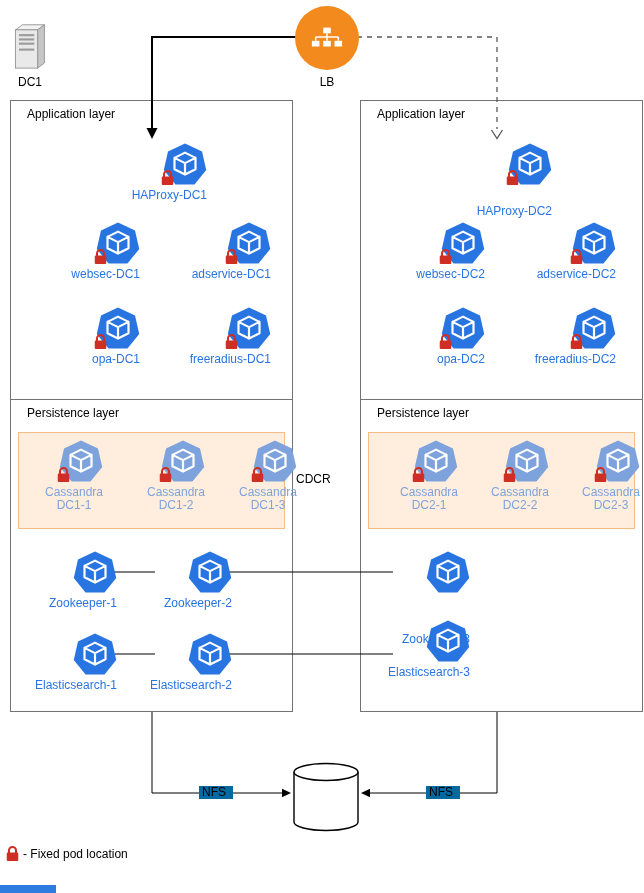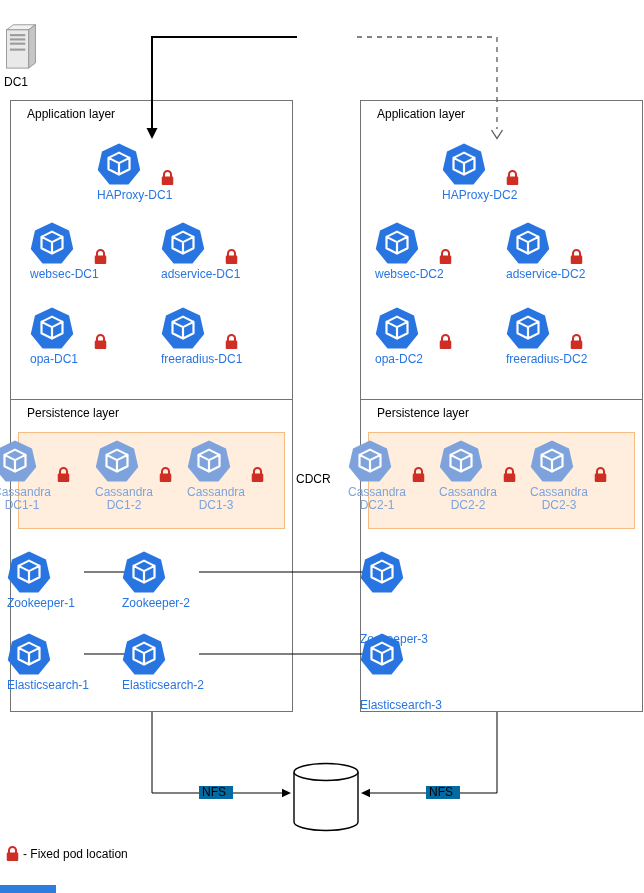--- a/index.html
+++ b/index.html
@@ -2,27 +2,27 @@
 <html><head>
 <meta charset="utf-8">
 <style>
   *{margin:0;padding:0;box-sizing:border-box}
   body{font-family:"Liberation Sans",sans-serif;background:#fff}
   #canvas{position:relative;width:644px;height:893px;background:#fff;overflow:hidden;font-size:12px;color:#000}
   .box{position:absolute;background:#fff;border:1px solid #737373;z-index:0}
   .box .title{position:absolute;left:16px;top:6px;font-size:12px;white-space:nowrap}
   .band{position:absolute;background:#ffeedd;border:1px solid #f5bd84;z-index:1}
   .overlay{position:absolute;left:0;top:0;z-index:2;pointer-events:none}
-  .pod{position:absolute;width:110px;display:flex;flex-direction:column;align-items:flex-start;z-index:3}
+  .pod{position:absolute;width:110px;display:flex;flex-direction:column;align-items:flex-end;z-index:3}
   .pod .icon{width:44px;height:42px;display:block}
   .pod.blue{color:#2875E2}
   .pod.light{color:#7EA3DC}
   .pod .lock{position:absolute;left:64px;top:26px;width:13px;height:17px}
   .plabel{margin-top:4px;font-size:12px;line-height:13px;text-align:center;white-space:pre-line}
-  .topnode{position:absolute;display:flex;flex-direction:column;z-index:3}
+  .topnode{position:absolute;display:flex;flex-direction:column;align-items:center;z-index:3}
   .topnode .nlabel{margin-top:5px;font-size:12px}
   .server-icon{width:34px;height:48px;display:block}
   .lb-circle{width:64px;height:64px;border-radius:50%;background:#F28A1E;display:flex;align-items:center;justify-content:center}
   .lb-circle svg{width:34px;height:22px;display:block}
   .floating-label{position:absolute;font-size:12px;line-height:13px;text-align:left;z-index:3;white-space:pre-line}
   .nfs{background:#0369a1;padding:0 3px;white-space:nowrap}
   #storage-cyl{position:absolute;left:292px;top:761px;z-index:2}
   #legend{position:absolute;left:6px;top:845px;display:flex;align-items:center;gap:4px;z-index:3}
   #legend svg{width:13px;height:17px;display:block}
   #blue-strip{position:absolute;left:0;top:885px;width:56px;height:8px;background:#2e7ce0;z-index:4}
@@ -91,20 +91,28 @@
     <path d="M497,712 V793 H363" stroke="#000" stroke-width="1" fill="none"></path>
     <polygon points="361,793 370,788.8 370,797.2" fill="#000"></polygon>
   </svg>
 
   <div class="topnode" style="left:4px;top:22px;width:52px">
     <svg class="server-icon">
         <use href="#server-shape"></use>
       </svg>
     <div class="nlabel">DC1</div>
   </div>
+  <div class="topnode" style="left:295px;top:6px;width:64px">
+    <div class="lb-circle">
+      <svg>
+          <use href="#lb-shape"></use>
+        </svg>
+    </div>
+    <div class="nlabel">LB</div>
+  </div>
 
   <div id="pods">
       <div class="pod blue" style="left: 97px; top: 143px;">
         <svg class="icon">
           <use href="#pod-shape"></use>
         </svg>
         <svg class="lock">
           <use href="#lock-shape"></use>
         </svg>
         <div class="plabel">HAProxy-DC1</div>
@@ -138,21 +146,21 @@
       </div>
       <div class="pod blue" style="left: 161px; top: 307px;">
         <svg class="icon">
           <use href="#pod-shape"></use>
         </svg>
         <svg class="lock">
           <use href="#lock-shape"></use>
         </svg>
         <div class="plabel">freeradius-DC1</div>
       </div>
-      <div class="pod blue" style="left: 442px; top: 143px;">
+      <div class="pod blue" style="left: 442px; top: 143px; gap: 16px;">
         <svg class="icon">
           <use href="#pod-shape"></use>
         </svg>
         <svg class="lock">
           <use href="#lock-shape"></use>
         </svg>
         <div class="plabel">HAProxy-DC2</div>
       </div>
       <div class="pod blue" style="left: 375px; top: 222px;">
         <svg class="icon">
@@ -273,21 +281,21 @@
           <use href="#pod-shape"></use>
         </svg>
         <div class="plabel">Elasticsearch-1</div>
       </div>
       <div class="pod blue" style="left: 122px; top: 633px;">
         <svg class="icon">
           <use href="#pod-shape"></use>
         </svg>
         <div class="plabel">Elasticsearch-2</div>
       </div>
-      <div class="pod blue" style="left: 360px; top: 633px; gap: 20px;">
+      <div class="pod blue" style="left: 360px; top: 620px;">
         <svg class="icon">
           <use href="#pod-shape"></use>
         </svg>
         <div class="plabel">Elasticsearch-3</div>
       </div>
     </div>
 
   <div class="floating-label" style="left:296px;top:473px;width:62px">CDCR</div>
 
   <div class="floating-label nfs" style="left:199px;top:786px;width:34px">NFS</div>

